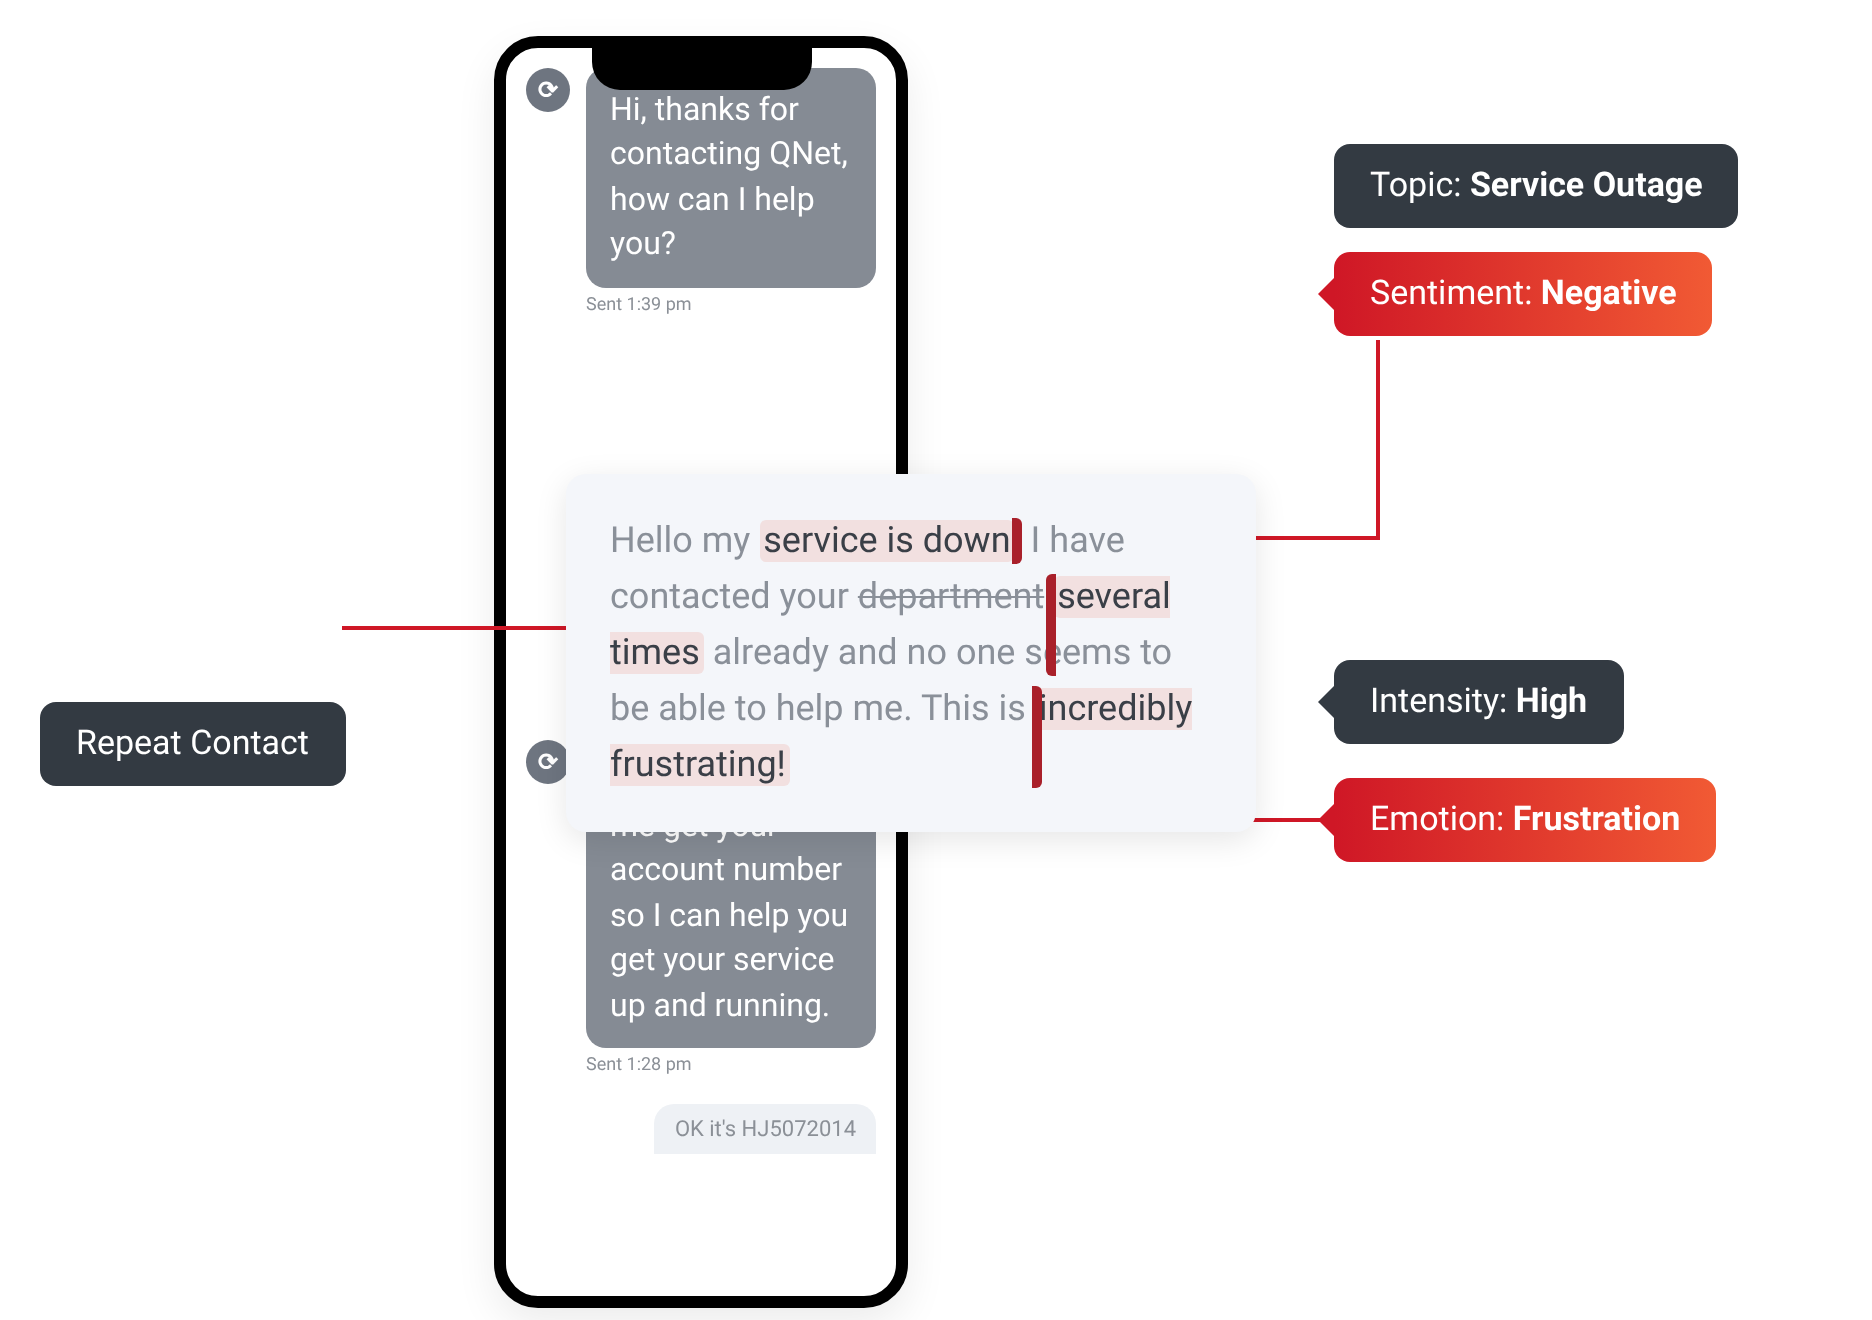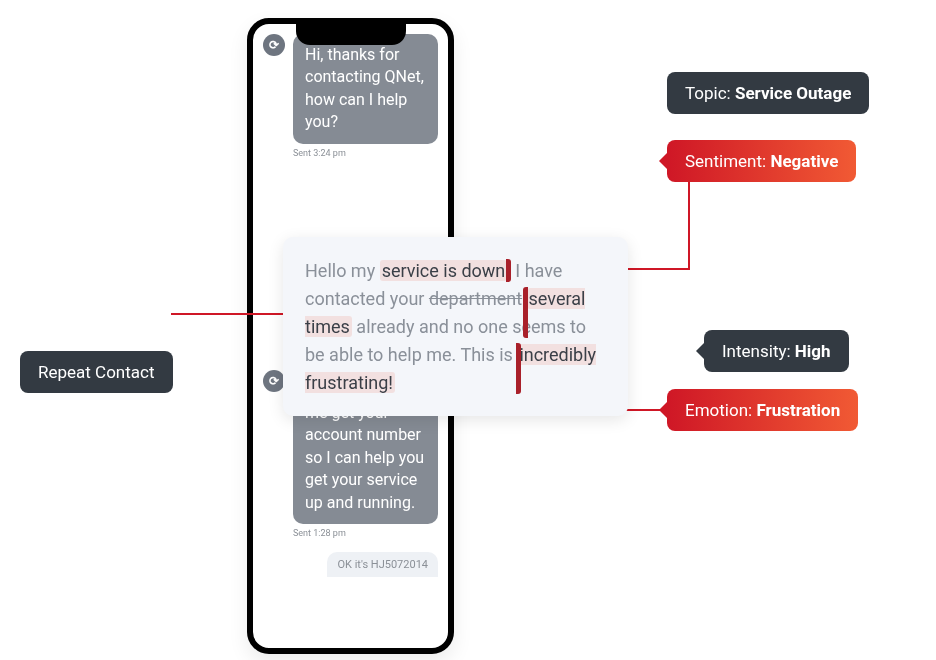--- a/index.html
+++ b/index.html
@@ -155,21 +155,21 @@
 <div class="stage">
 
   <div class="phone">
     <div class="notch"></div>
 
     <div class="conv">
       <div class="msg-row">
         <div class="avatar">⟳</div>
         <div class="bubble-agent">Hi, thanks for contacting QNet, how can I help you?</div>
       </div>
-      <div class="sent-time">Sent 3:24 pm</div>
+      <div class="sent-time">Sent 1:39 pm</div>
 
       <div style="height:198px"></div>
 
       <div class="msg-row">
         <div class="avatar">⟳</div>
         <div class="bubble-agent">Oh I'm sorry! Let me get your account number so I can help you get your service up and running.</div>
       </div>
       <div class="sent-time">Sent 1:28 pm</div>
 
       <div style="display:flex;">
@@ -178,24 +178,24 @@
     </div>
   </div>
 
   <div class="user-bubble-large">
     <span>Hello my </span><span class="hl"><span>service is down</span><span class="cap-right"></span></span><span>, I have contacted your </span><span class="strike">department</span> <span class="hl"><span class="cap-left"></span><span>several times</span></span><span> already and no one seems to be able to help me. This is </span><span class="hl"><span>incredibly frustrating!</span><span class="cap-right"></span></span>
   </div>
 
   <div class="tag tag-dark" style="left:667px; top:72px;">
     <span>Topic: </span><span class="bold">Service Outage</span>
   </div>
-  <div class="tag tag-red notch-l" style="left:667px; top:140px;">
+  <div class="tag tag-red notch-l" style="left:667px; top:126px;">
     <span>Sentiment: </span><span class="bold">Negative</span>
   </div>
-  <div class="tag tag-dark notch-l" style="left:704px; top:330px;">
+  <div class="tag tag-dark notch-l" style="left:667px; top:330px;">
     <span>Intensity: </span><span class="bold">High</span>
   </div>
   <div class="tag tag-red notch-l" style="left:667px; top:389px;">
     <span>Emotion: </span><span class="bold">Frustration</span>
   </div>
 
   <div class="tag tag-dark" style="left:20px; top:351px;">
     <span>Repeat Contact</span>
   </div>
 

